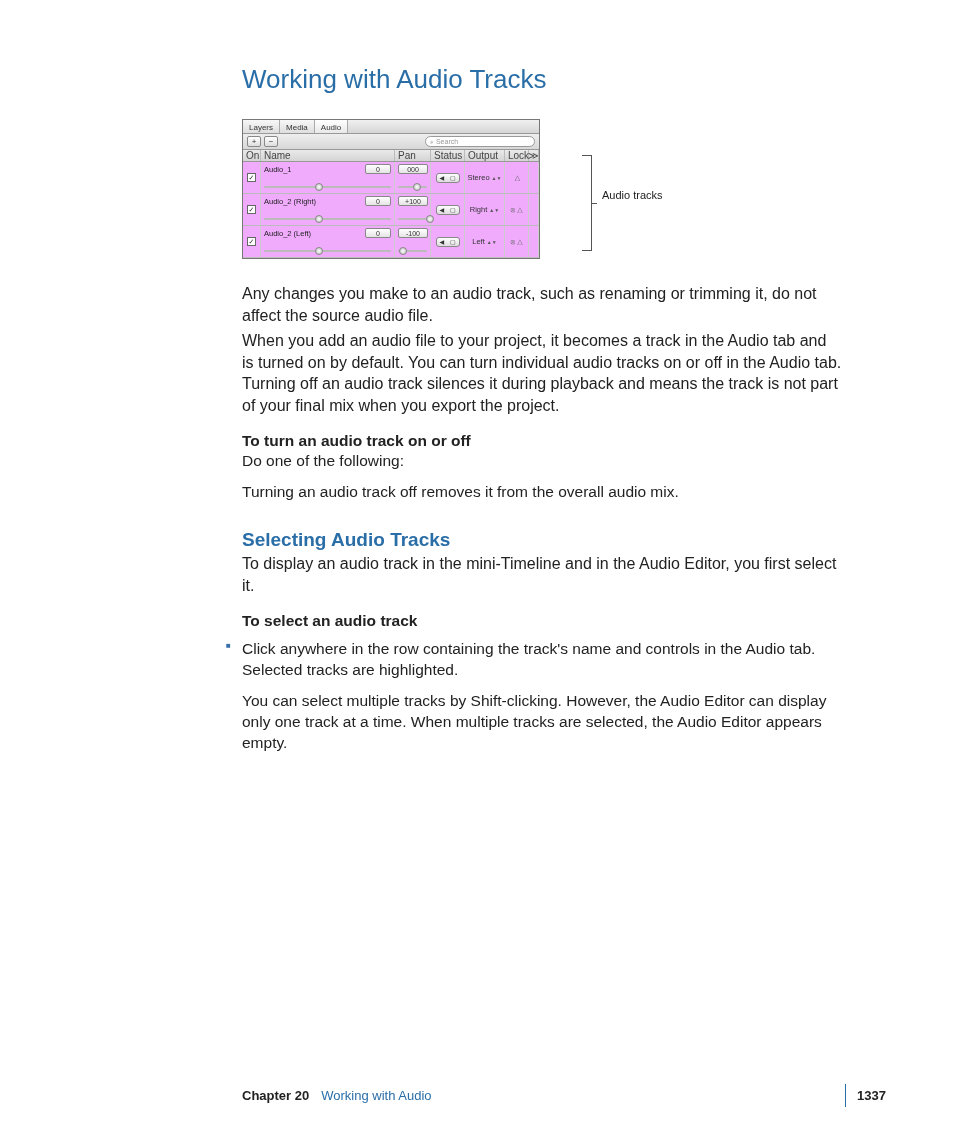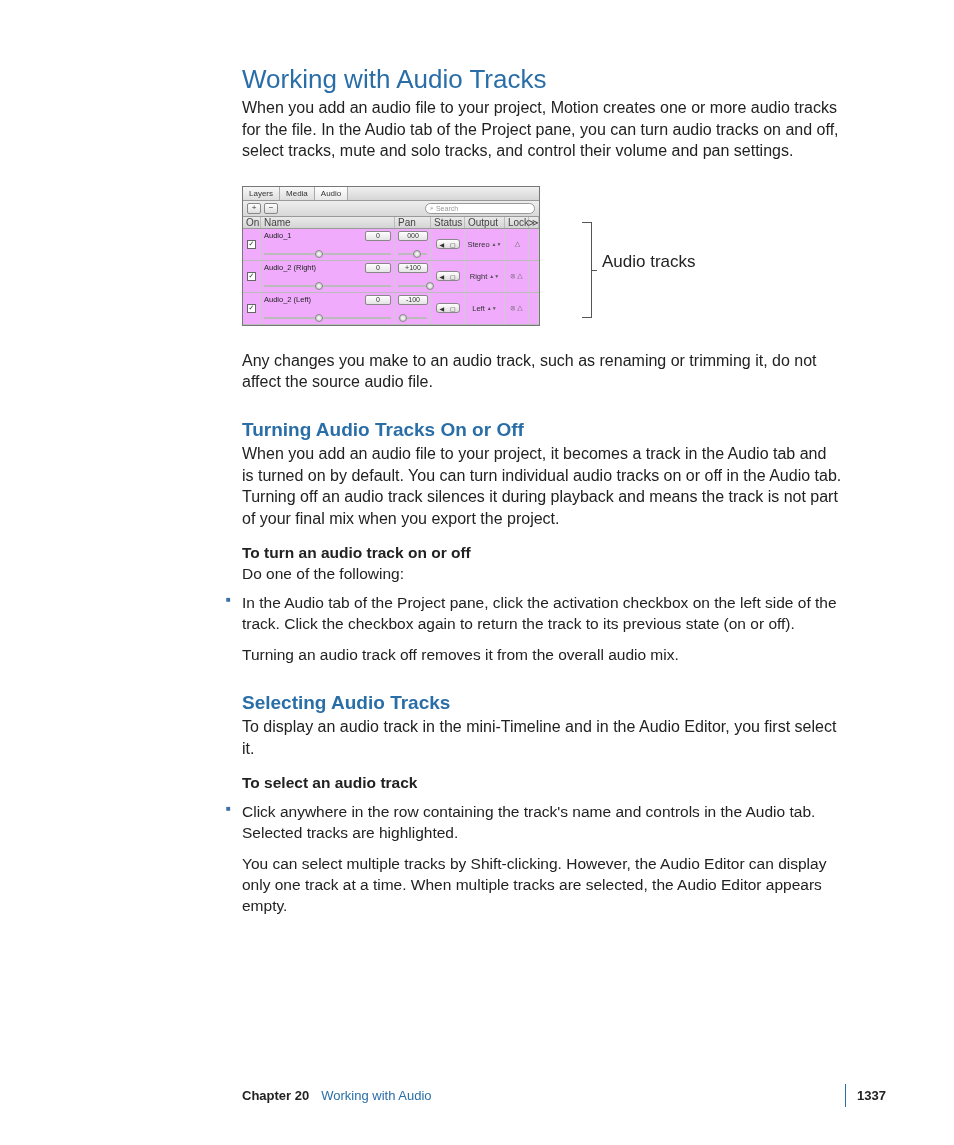--- a/index.html
+++ b/index.html
@@ -165,21 +165,21 @@
     border-bottom:1px solid #555;
     border-right:1px solid #555;
     height:96px;
     margin-left:4px;
     position:relative;
     margin-top:28px;
   }
   .brace::after{
     content:"";position:absolute;right:-6px;top:50%;width:6px;height:1px;background:#555;
   }
-  .callout-label{font-size:17px;color:#222;margin-left:10px;margin-top:12px;}
+  .callout-label{font-size:11px;color:#222;margin-left:10px;margin-top:12px;}
 
   
   .footer {
     position:absolute;
     bottom:42px;
     left:242px;
     right:68px;
     display:flex;
     align-items:flex-end;
     font-size:13px;
@@ -188,21 +188,20 @@
   .footer .title { color:#2a6ea8; }
   .footer .rule { position:absolute; right:40px; top:-4px; bottom:-4px; width:1px; background:#2a6ea8;}
   .footer .page-num { margin-left:auto; font-weight:600; color:#222;}
 </style>
 </head>
 <body>
 
 <div class="page">
 
   <h1 class="main">Working with Audio Tracks</h1>
-  <p class="body">When you add an audio file to your project, Motion creates one or more audio tracks for the file. In the Audio tab of the Project pane, you can turn audio tracks on and off, select tracks, mute and solo tracks, and control their volume and pan settings.</p>
 
   <div class="figure-wrap">
     <div class="panel">
       <div class="tabs">
         <div class="tab">Layers</div>
         <div class="tab">Media</div>
         <div class="tab active">Audio</div>
       </div>
       <div class="toolbar">
         <div class="tb-btn">+</div>
@@ -336,28 +335,26 @@
         </div>
     </div>
     <div class="callout">
       <div class="brace"></div>
       <div class="callout-label">Audio tracks</div>
     </div>
   </div>
 
   <p class="body">Any changes you make to an audio track, such as renaming or trimming it, do not affect the source audio file.</p>
 
-  <h2 class="sub">Turning Audio Tracks On or Off</h2>
   <p class="body">When you add an audio file to your project, it becomes a track in the Audio tab and is turned on by default. You can turn individual audio tracks on or off in the Audio tab. Turning off an audio track silences it during playback and means the track is not part of your final mix when you export the project.</p>
   <p class="instr">
     <span class="bold">To turn an audio track on or off</span><br>
     <span>Do one of the following:</span>
   </p>
   <ul class="bullets">
-    <li>In the Audio tab of the Project pane, click the activation checkbox on the left side of the track. Click the checkbox again to return the track to its previous state (on or off).</li>
   </ul>
   <p class="after">Turning an audio track off removes it from the overall audio mix.</p>
 
   <h2 class="sub">Selecting Audio Tracks</h2>
   <p class="body">To display an audio track in the mini-Timeline and in the Audio Editor, you first select it.</p>
   <p class="instr">
     <span class="bold">To select an audio track</span>
   </p>
   <ul class="bullets">
     <li>Click anywhere in the row containing the track's name and controls in the Audio tab. Selected tracks are highlighted.</li>

